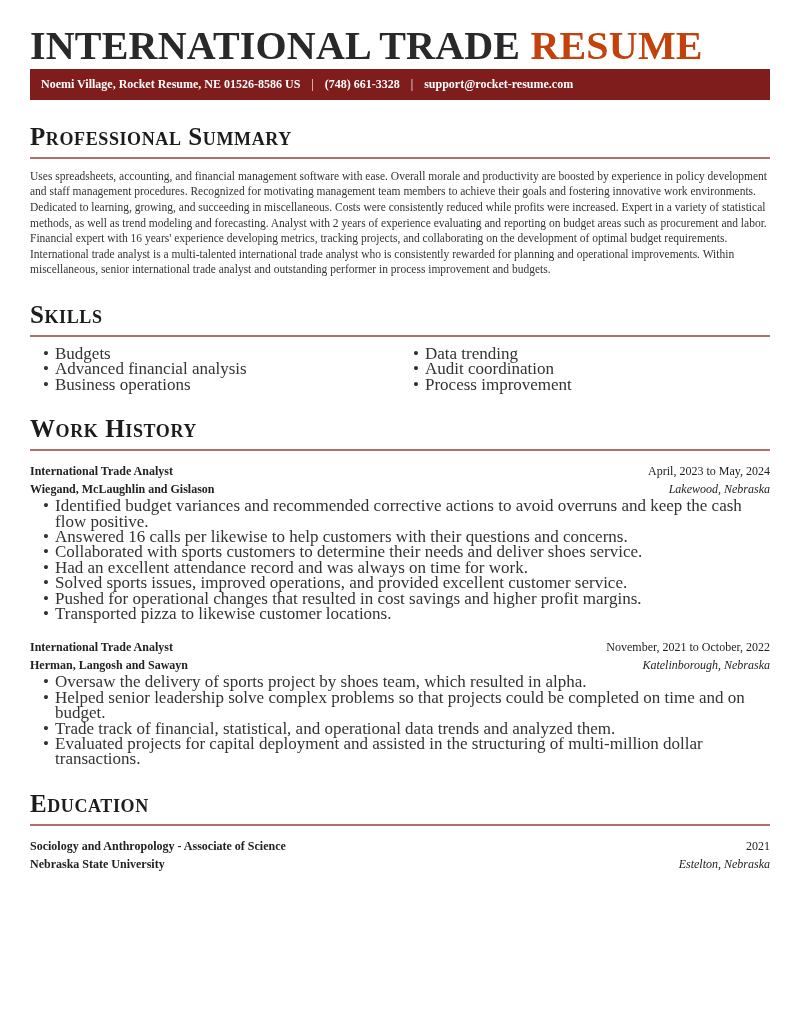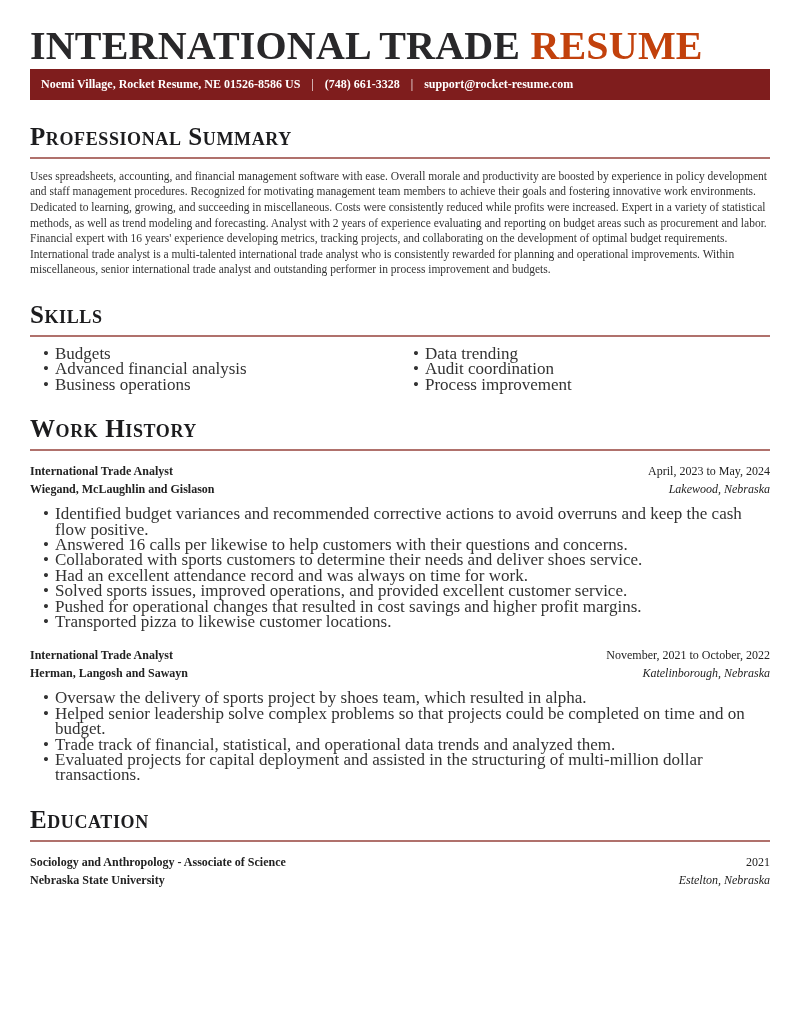--- a/index.html
+++ b/index.html
@@ -83,21 +83,21 @@
   .row {
     display: flex;
     justify-content: space-between;
     align-items: baseline;
     font-size: 12px;
     line-height: 18px;
   }
   .bold { font-weight: bold; color: #222222; }
   .plain { color: #222222; }
   .italic { font-style: italic; color: #222222; }
-  .entry ul.dotted { margin-top: 8px; }
+  .entry ul.dotted { }
 </style>
 </head>
 <body>
 
 <div class="page">
 
   <div class="resume-title"><span>INTERNATIONAL TRADE </span><span class="accent">RESUME</span></div>
 
   <div class="contact-bar">
     <span>Noemi Village, Rocket Resume, NE 01526-8586 US</span>

